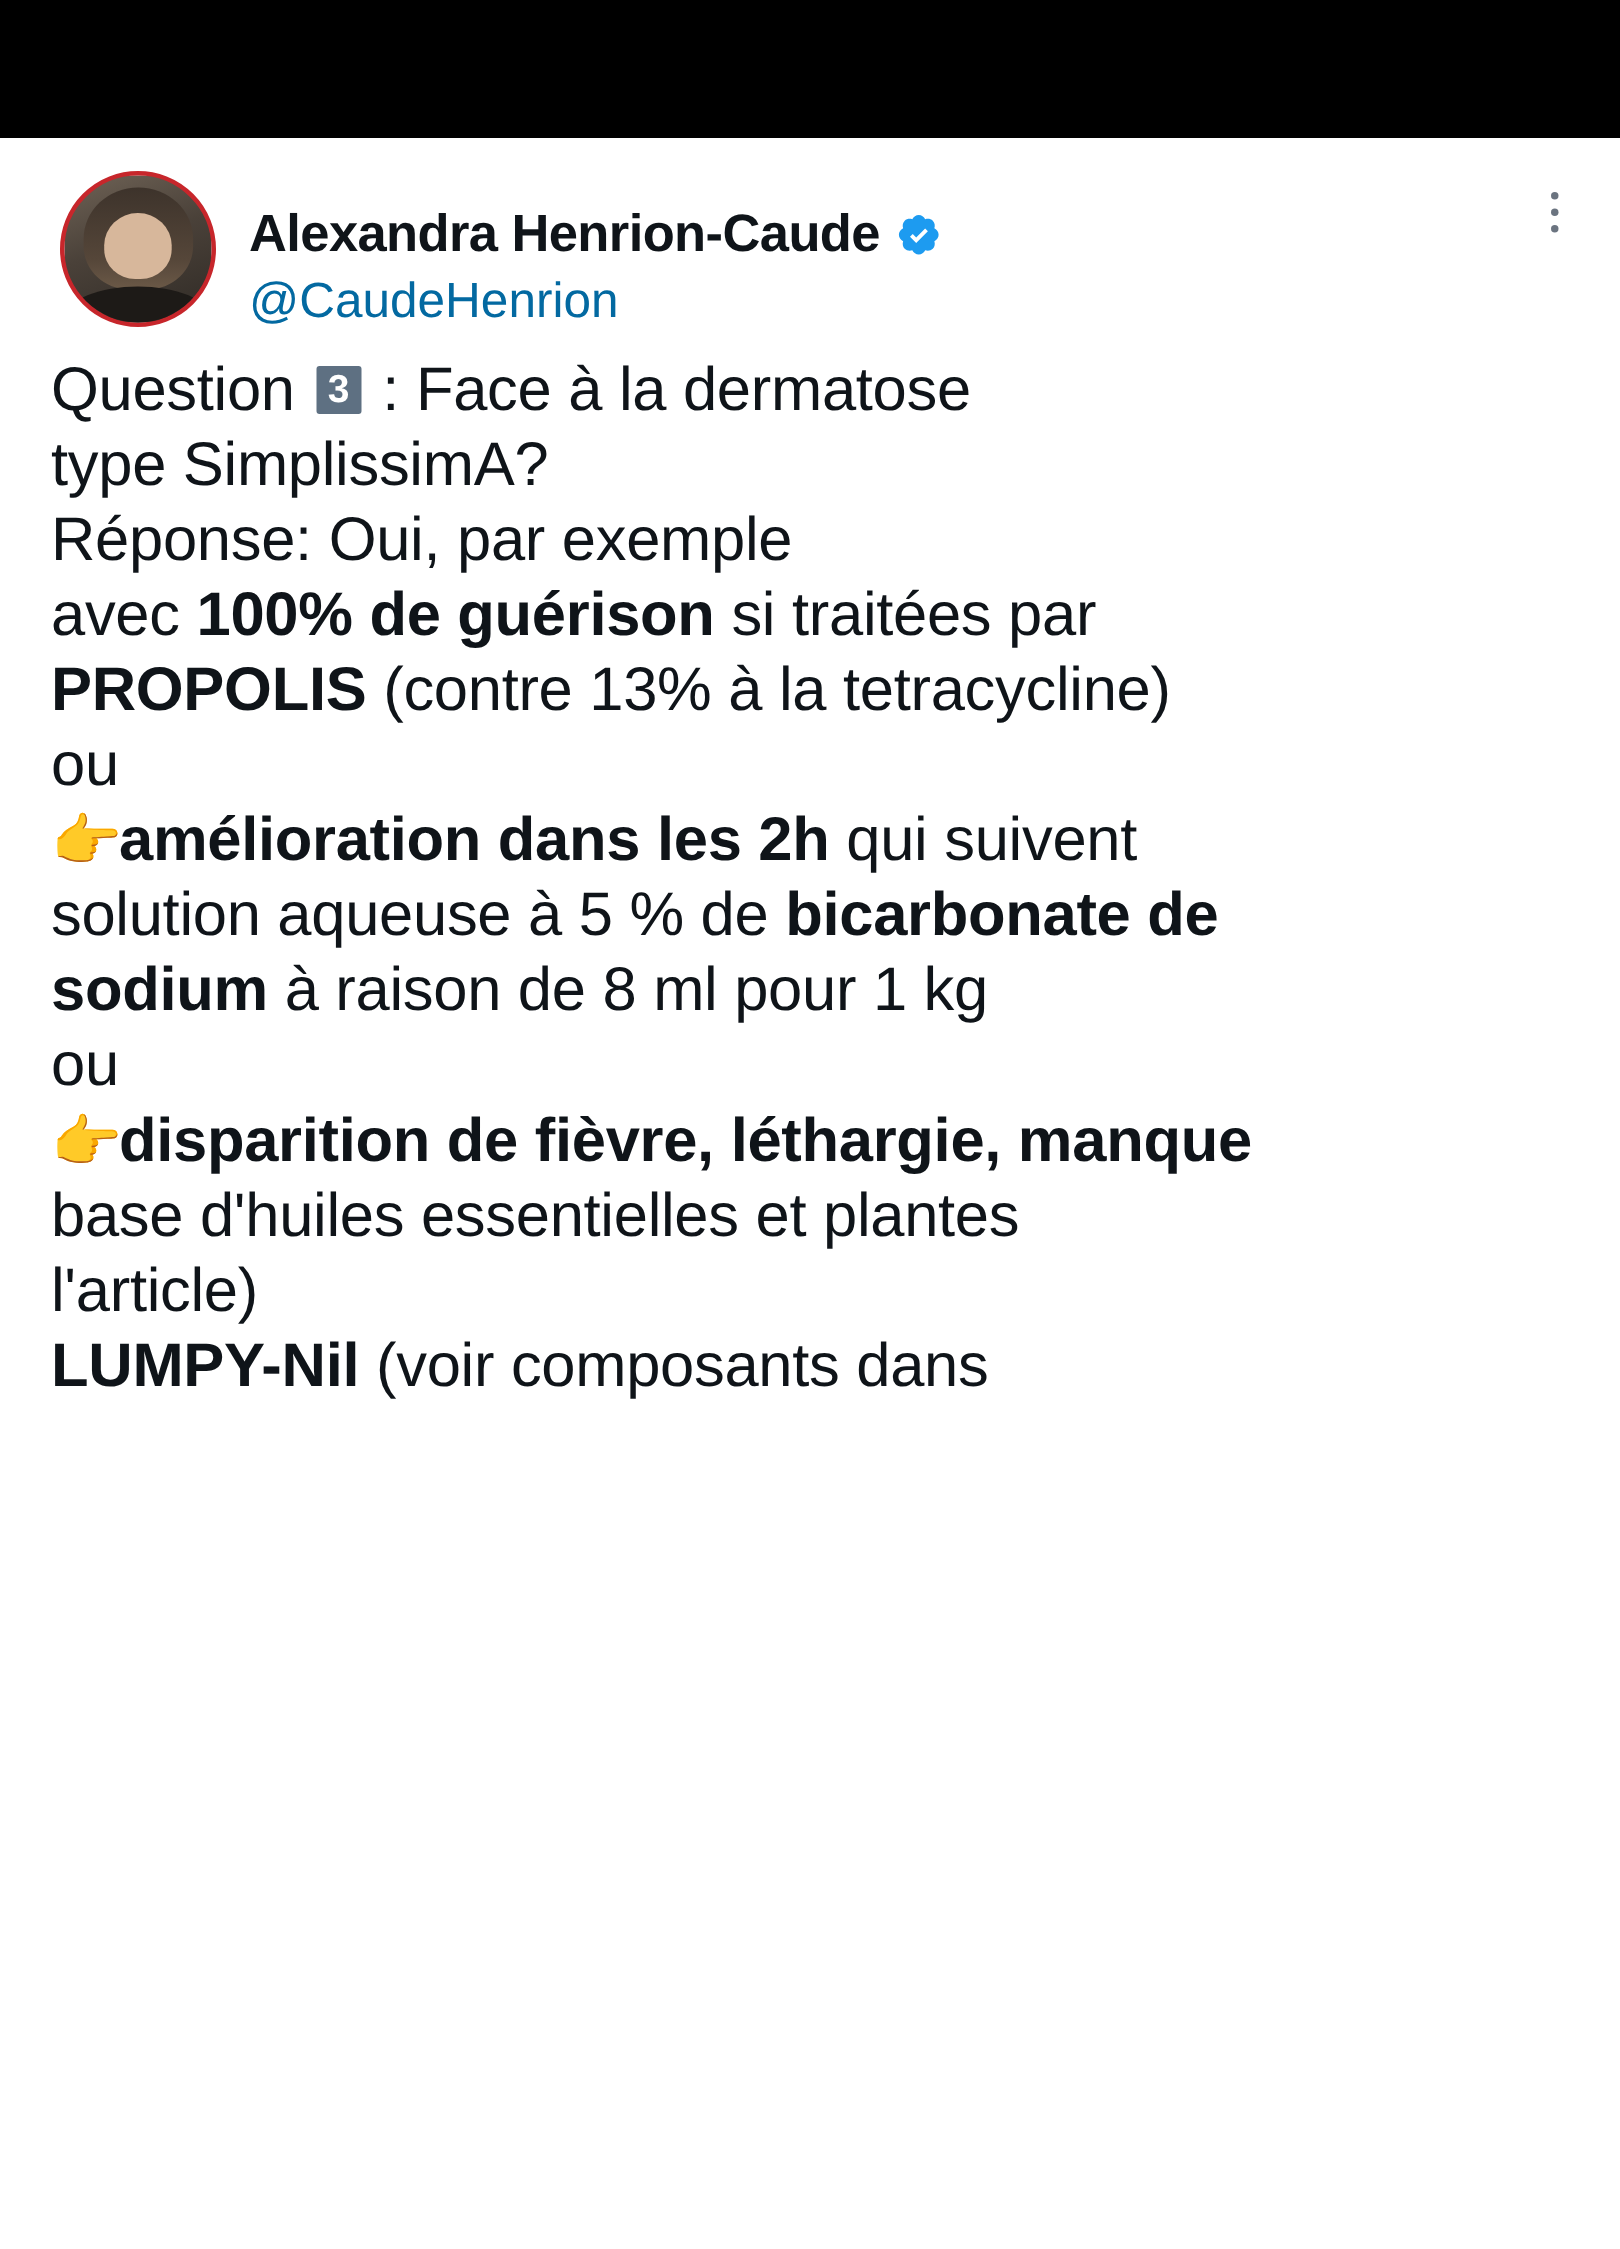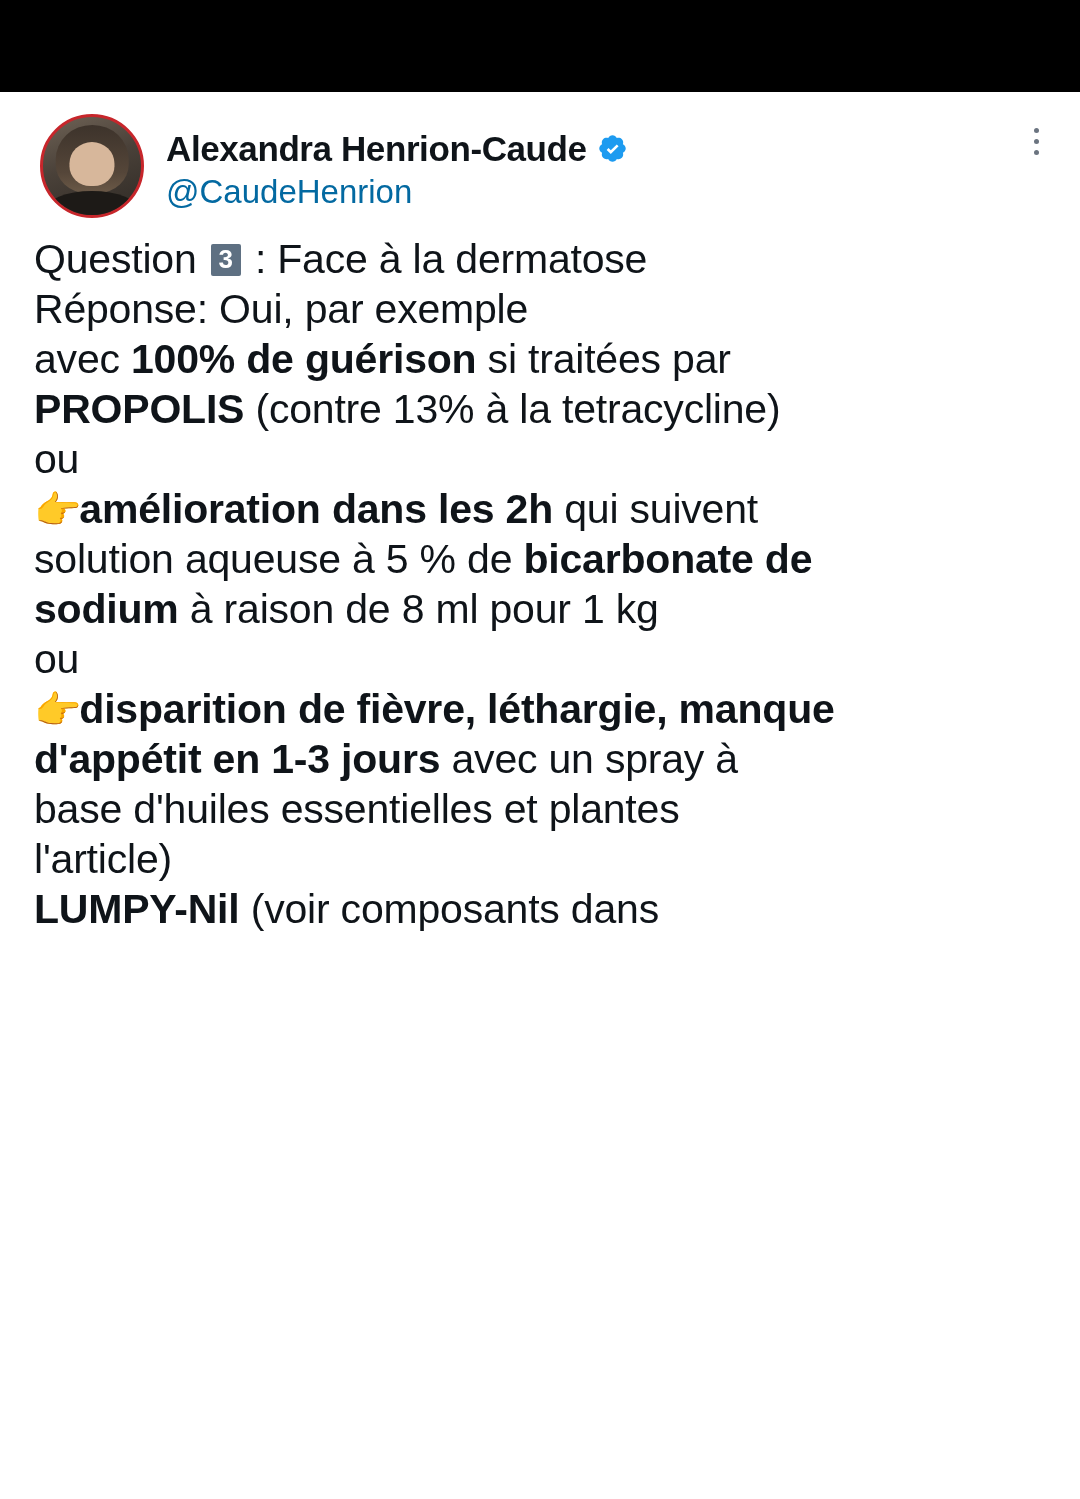--- a/index.html
+++ b/index.html
@@ -27,21 +27,21 @@
     position: absolute;
     top: 92px;
     left: 0;
     width: 1080px;
     height: 1407px;
     background: #ffffff;
   }
   
   .tweet-header {
     display: flex;
-    align-items: center;
+    align-items: flex-end;
     padding: 22px 28px 0 40px;
     position: relative;
   }
   .avatar {
     width: 104px;
     height: 104px;
     border-radius: 50%;
     flex: 0 0 104px;
     background:
       radial-gradient(circle at 52% 38%, #e7cdb7 0 16%, rgba(231,205,183,0) 17%),
@@ -186,29 +186,29 @@
 
       <div class="more-dots">
         <i></i>
           <i></i>
           <i></i>
       </div>
     </div>
 
     <div class="tweet-body" id="tweet-text">
         <p><span>Question </span><span class="numbox">3</span><span> : Face à la dermatose</span></p>
+        <p><span>type SimplissimA?</span></p>
         <p><span>Réponse: Oui, par exemple</span></p>
         <p><span>avec </span><span class="b">100% de guérison</span><span> si traitées par</span></p>
         <p><span class="b">PROPOLIS</span><span> (contre 13% à la tetracycline)</span></p>
         <p><span>ou</span></p>
         <p><span class="emoji-point">👉</span><span class="b">amélioration dans les 2h</span><span> qui suivent</span></p>
         <p><span>solution aqueuse à 5 % de </span><span class="b">bicarbonate de</span></p>
         <p><span class="b">sodium</span><span> à raison de 8 ml pour 1 kg</span></p>
         <p><span>ou</span></p>
         <p><span class="emoji-point">👉</span><span class="b">disparition de fièvre, léthargie, manque</span></p>
-        <p><span class="b">d'appétit en 1-3 jours</span><span> avec un spray à</span></p>
         <p><span>base d'huiles essentielles et plantes</span></p>
         <p><span>l'article)</span></p>
         <p><span class="b">LUMPY-Nil</span><span> (voir composants dans</span></p>
       </div>
 
   </div>
 </div>
 
 </body></html>

